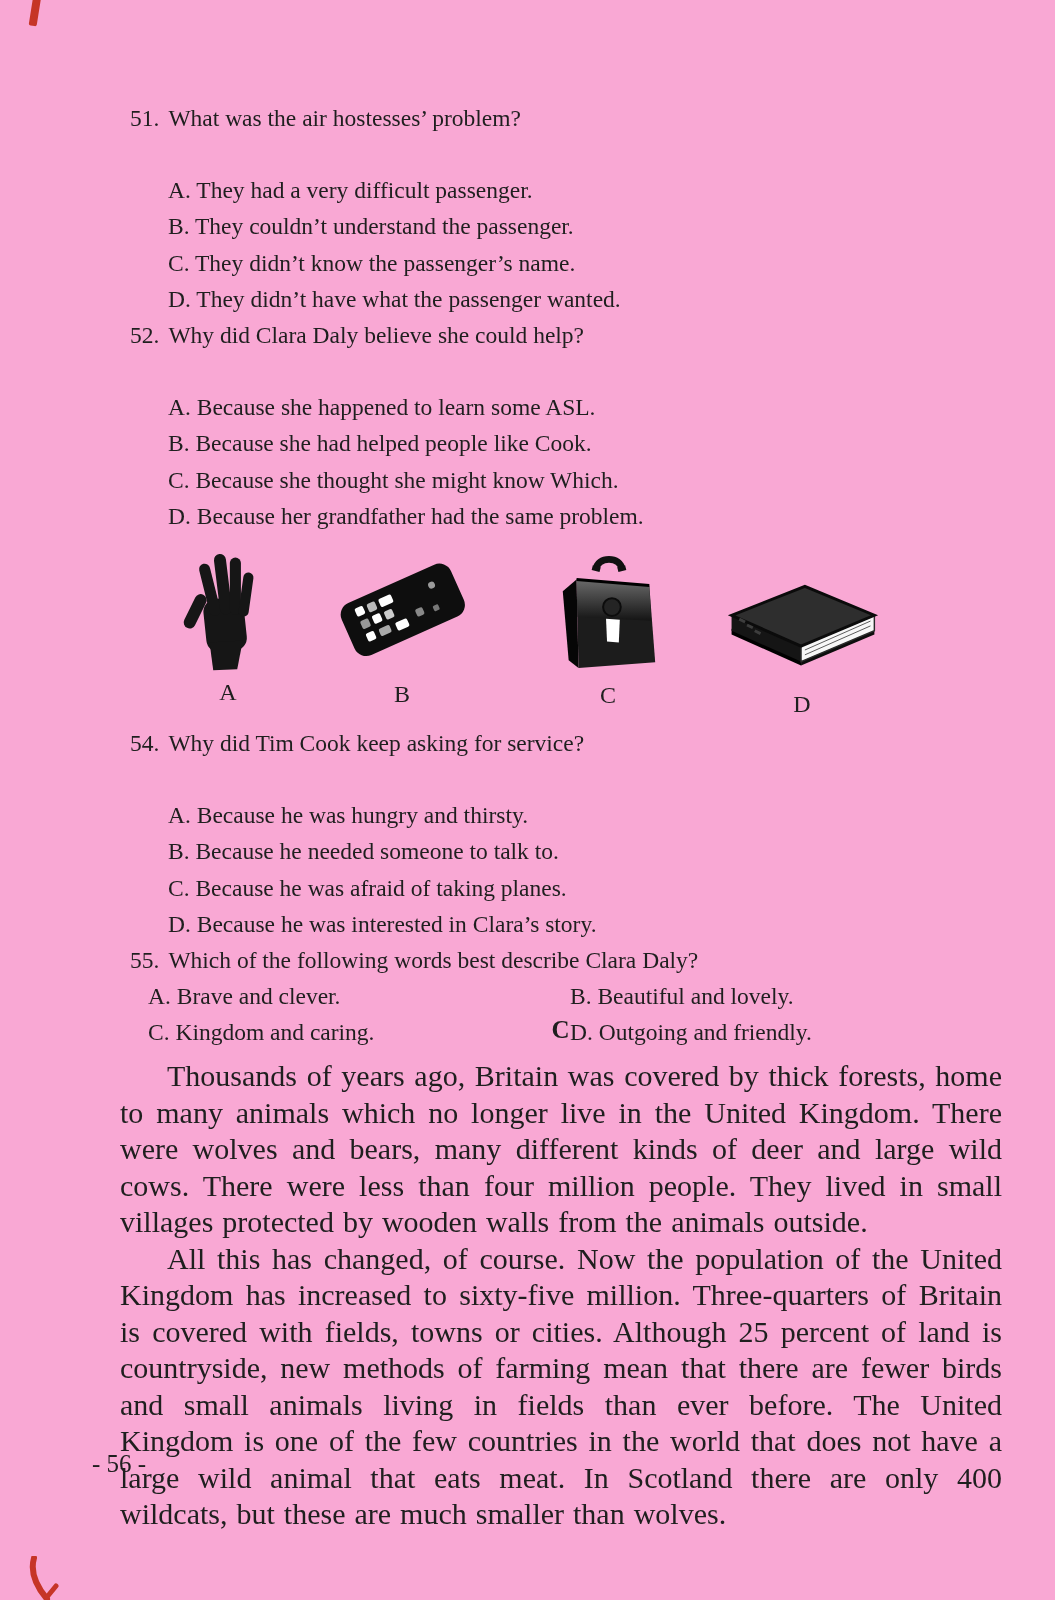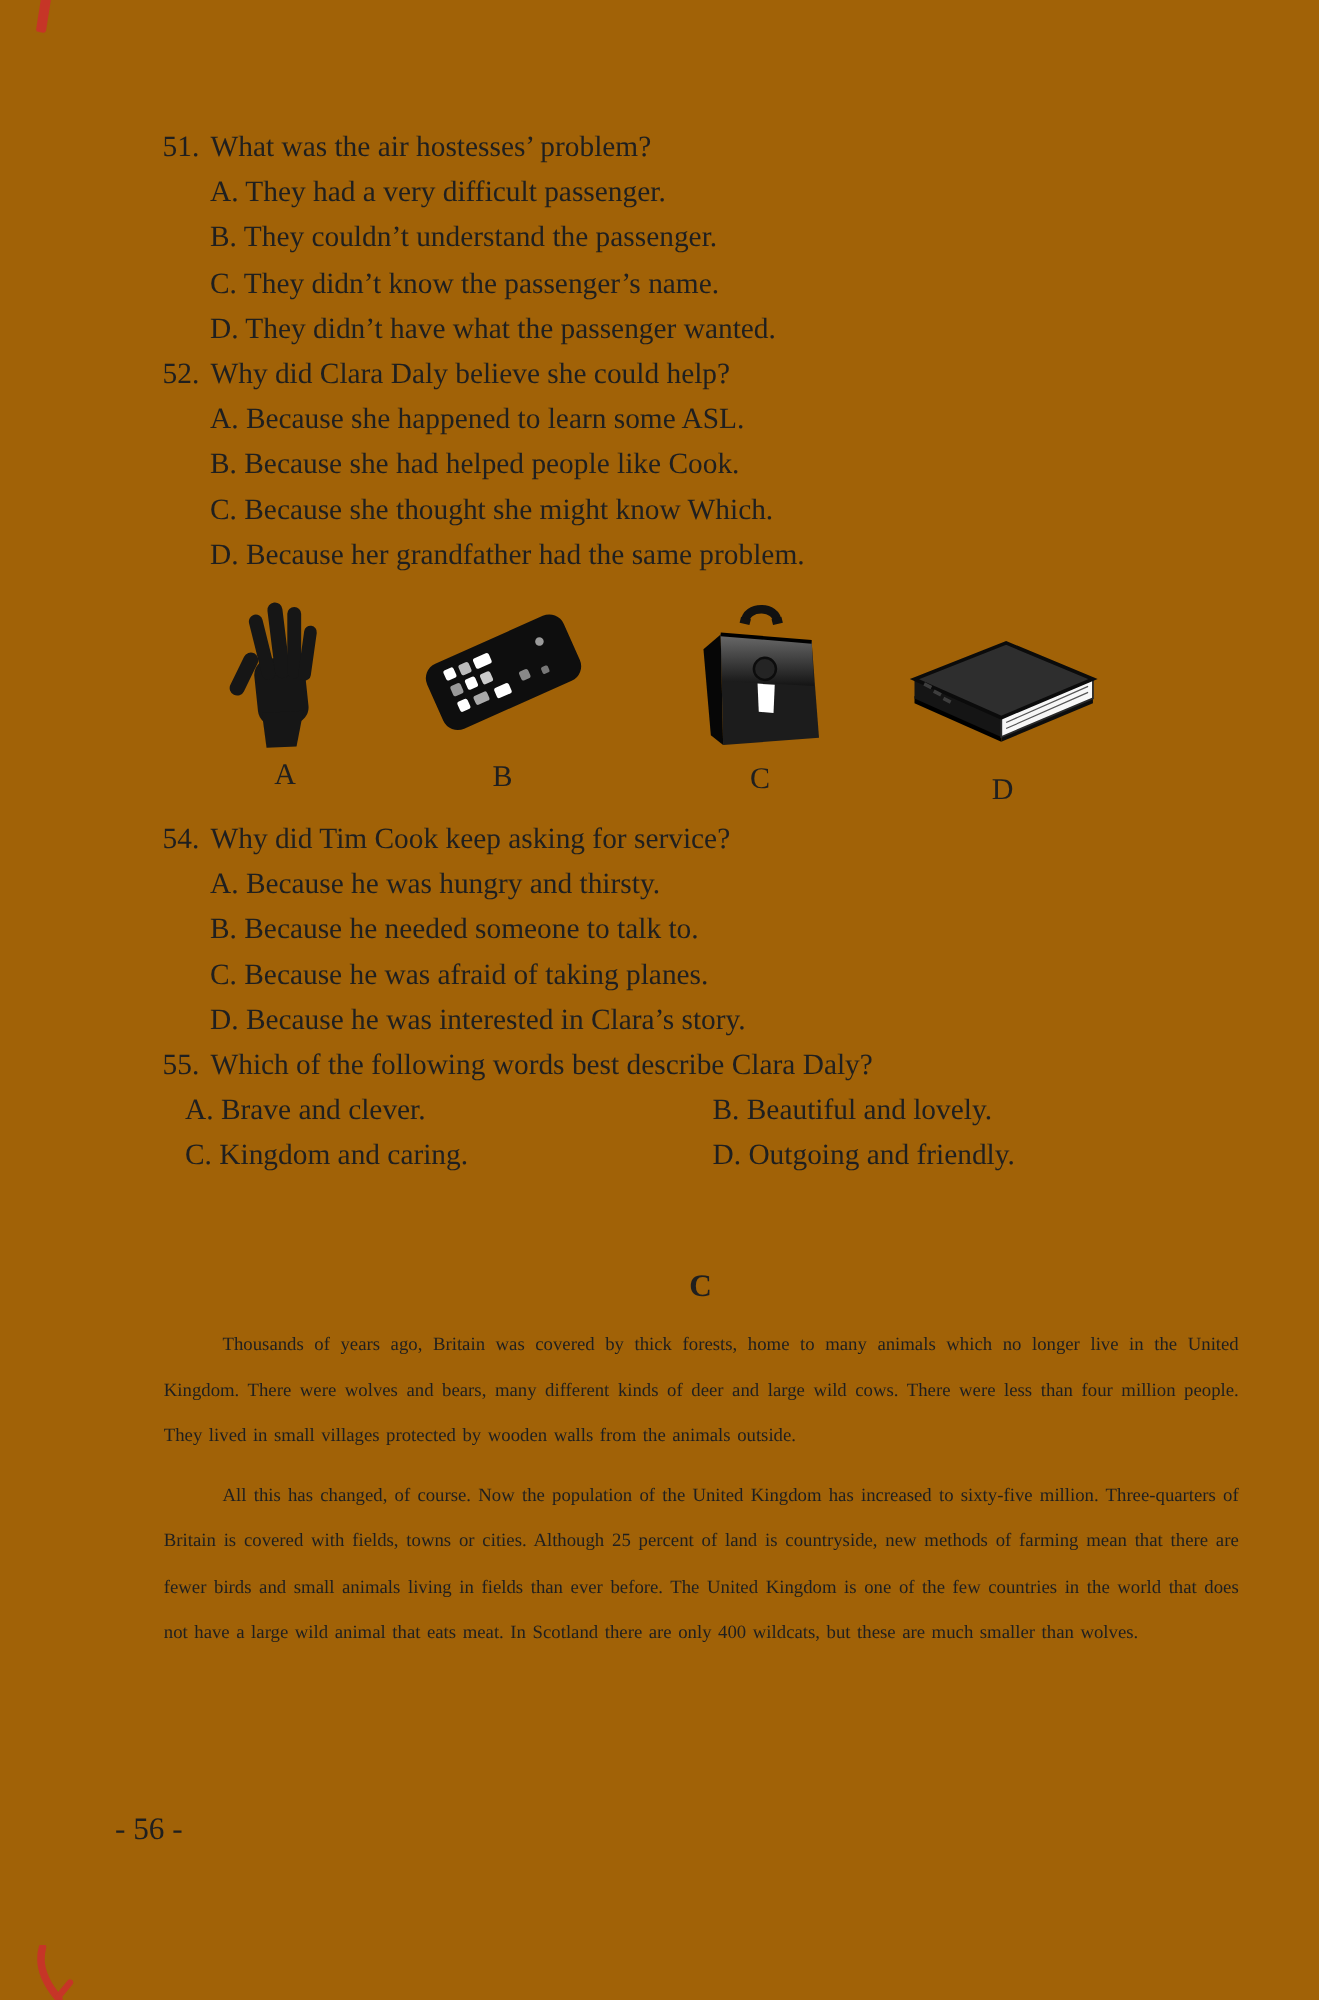--- a/index.html
+++ b/index.html
@@ -1,37 +1,37 @@
 <!DOCTYPE html>
 <html><head>
 <meta charset="utf-8">
 <style>
   html,body { margin:0; padding:0; }
   body {
     width:1055px; height:1600px; background:#ffffff;
     font-family:"Liberation Serif", serif; color:#1f1f1f;
     position:relative; overflow:hidden;
   }
-  .page { position:absolute; inset:0; background:#a16207; }
+  .page { position:absolute; inset:0; background:#f9a8d4; }
 
   
   .pen-mark-top {
     position:absolute; left:31px; top:-5px; width:8px; height:31px;
     background:#c63527; transform:rotate(9deg); border-radius:2px;
   }
   .pen-mark-bottom { position:absolute; left:20px; top:1556px; }
 
   
   .q-upper {
     position:absolute; top:100px; left:130px; right:48px;
     font-size:23.5px; line-height:36.2px;
   }
   .q-line { white-space:nowrap; }
   .q-num { margin-right:9px; }
-  .q-options { margin-left:38px; }
+  .q-options { margin-left:38px;margin-top:36px; }
   .opt { white-space:nowrap; }
 
   
   .figure-row { position:relative; height:191px; margin-left:-130px; }
   .fig { position:absolute; text-align:center; margin:0; }
   .fig svg { display:block; margin:0 auto; }
   .fig figcaption { font-size:24px; line-height:24px; }
   .fig-a { left:176px; top:18px; width:104px; }
   .fig-a figcaption { margin-top:8px; }
   .fig-b { left:328px; top:24px; width:148px; }
@@ -46,21 +46,21 @@
     display:grid; grid-template-columns:422px auto; margin-left:18px;
   }
 
   
   .section-c { position:absolute; top:1016px; left:120px; width:882px; }
   .section-heading {
     text-align:center; font-size:25px; font-weight:bold; margin:0 0 14px 0;
     letter-spacing:1px;
   }
   .passage p {
-    margin:11px; font-size:15px; line-height:36.5px;
+    margin:0; font-size:30px; line-height:36.5px;
     text-align:justify; text-indent:47px; word-spacing:1.5px;
   }
 
   .page-number { position:absolute; left:92px; top:1450px; font-size:25px; }
 </style>
 </head>
 <body>
 
 <div class="page">
 

